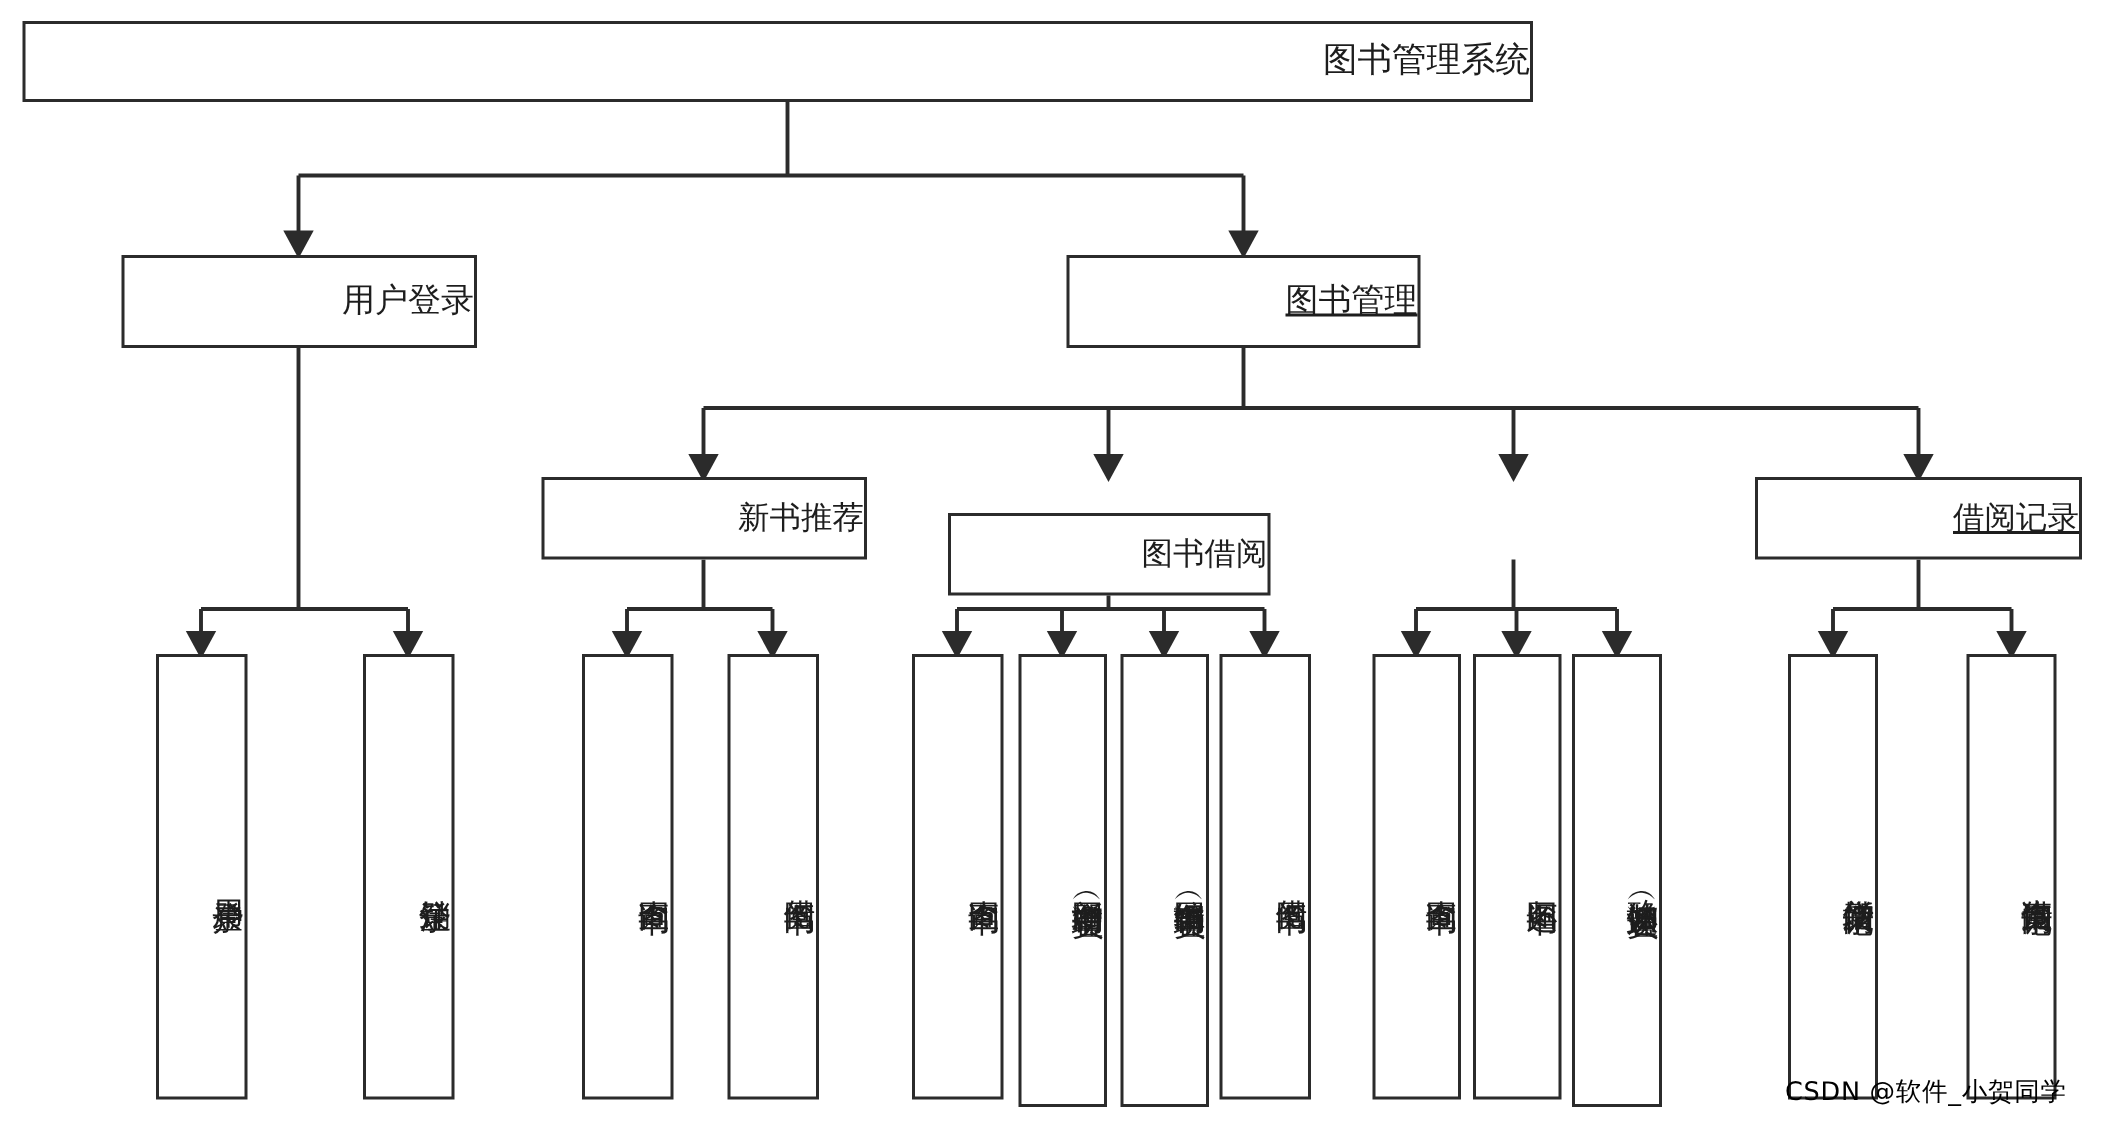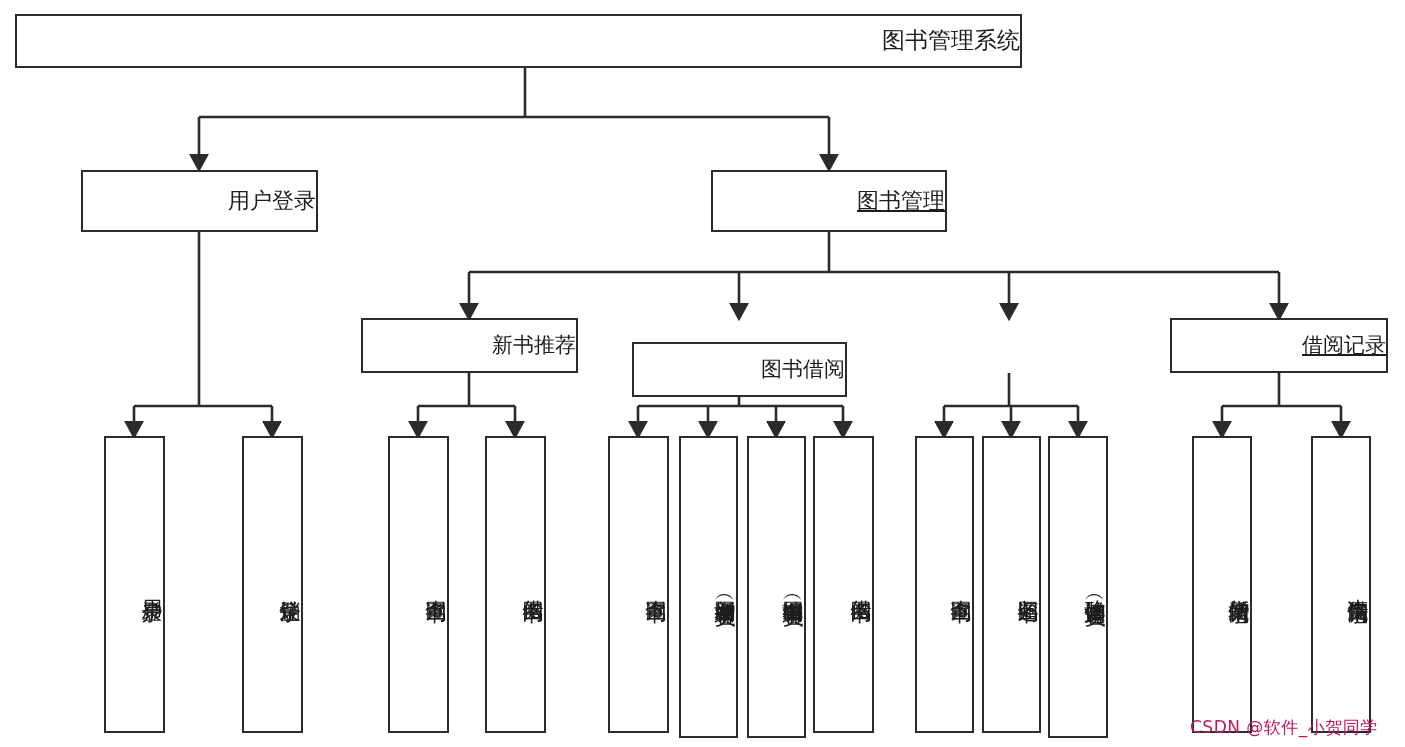--- a/index.html
+++ b/index.html
@@ -56,21 +56,21 @@
     justify-content: center;
   }
   .node.leaf .vtext {
     writing-mode: vertical-rl;
     text-orientation: upright;
     white-space: nowrap;
   }
   .watermark {
     position: absolute;
     font-size: 17px;
-    color: #be185d;
+    color: #000000;
     letter-spacing: 0.5px;
     white-space: nowrap;
   }
 </style>
 </head>
 <body>
 
 <div id="diagram-root">
 
   <svg id="edge-layer" viewBox="0 0 1405 747" width="1405" height="747" xmlns="http://www.w3.org/2000/svg">

